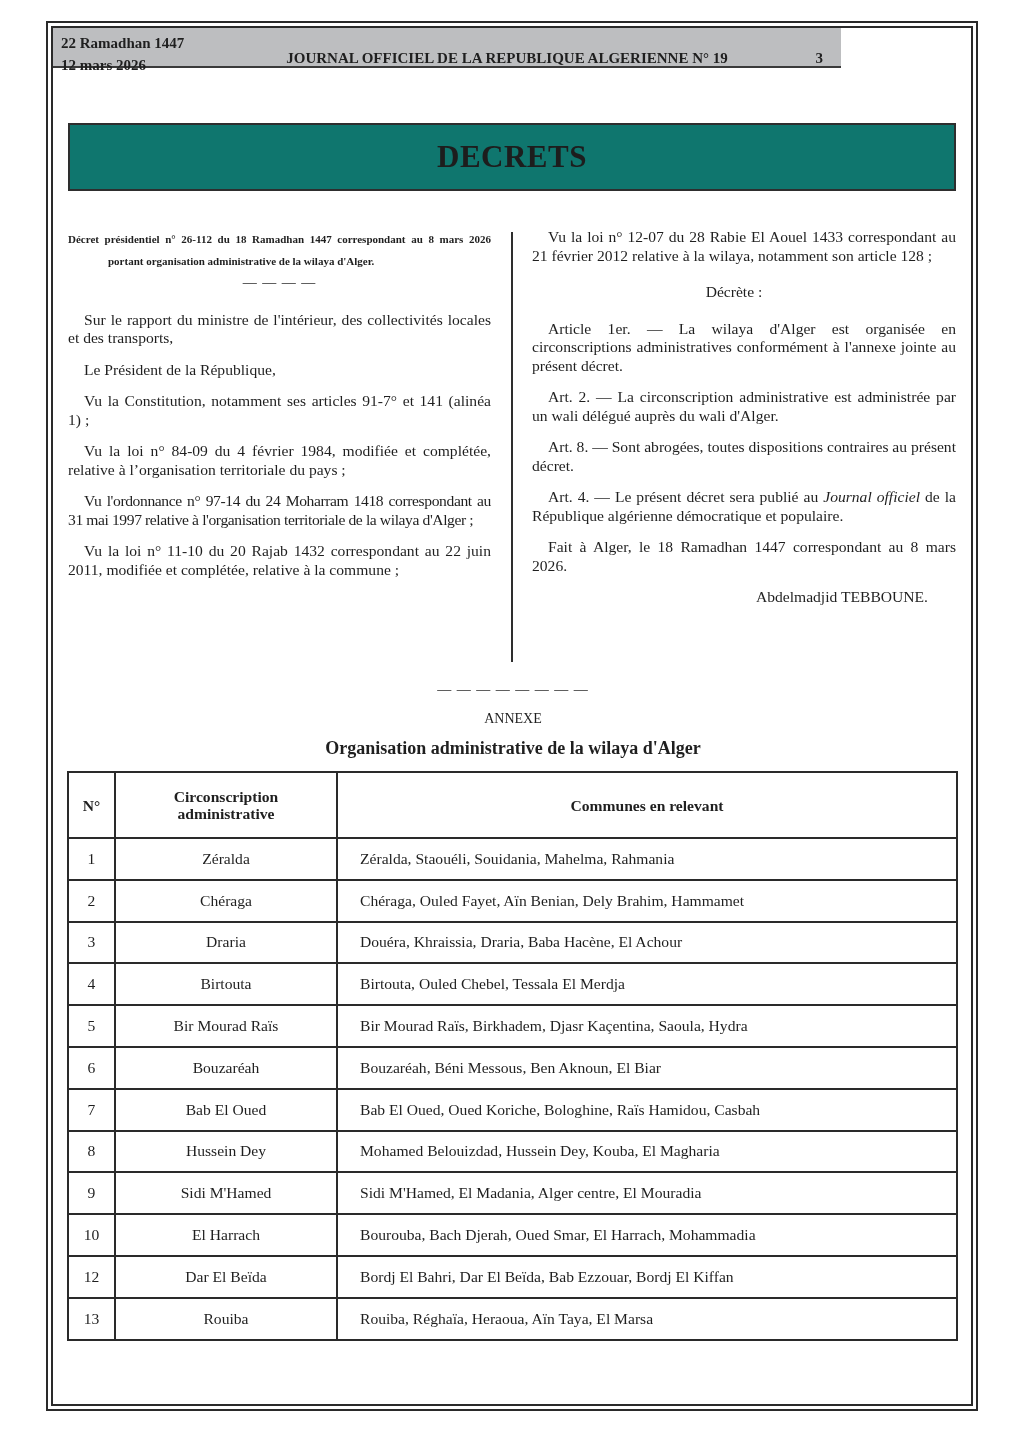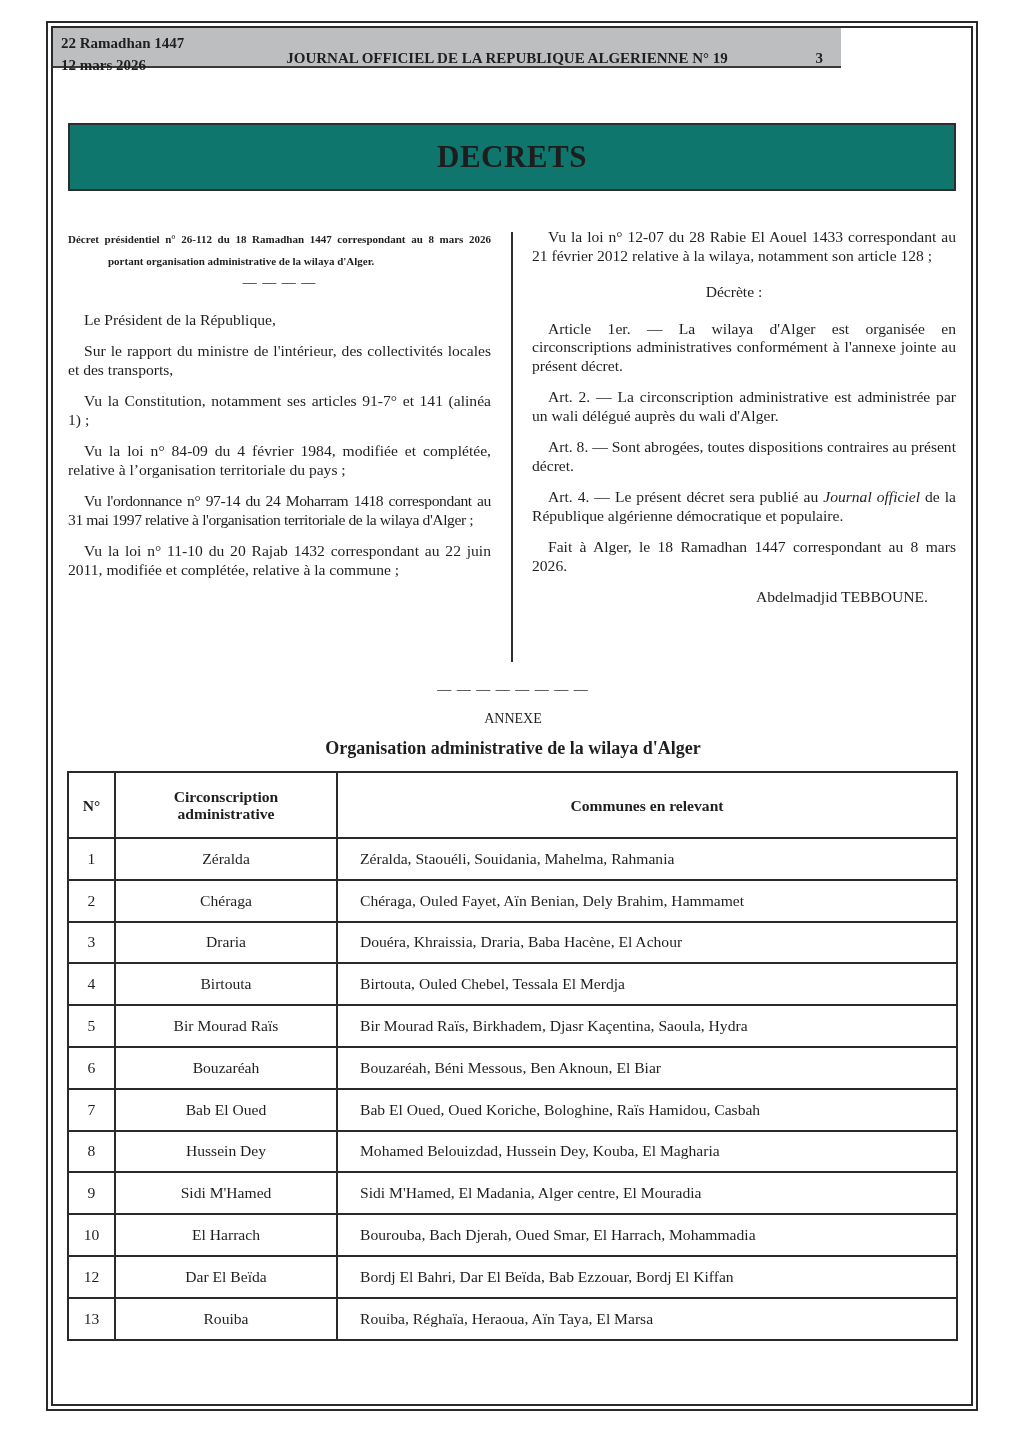--- a/index.html
+++ b/index.html
@@ -62,22 +62,22 @@
   <div class="pageno">3</div>
 </div>
 
 <div class="banner">
   <h1>DECRETS</h1>
 </div>
 
 <div class="col col-left">
   <div class="decree-title">Décret présidentiel n° 26-112 du 18 Ramadhan 1447 correspondant au 8 mars 2026 portant organisation administrative de la wilaya d'Alger.</div>
   <div class="rule4">— — — —</div>
+  <p>Sur le rapport du ministre de l'intérieur, des collectivités locales et des transports,</p>
   <p>Le Président de la République,</p>
-  <p>Sur le rapport du ministre de l'intérieur, des collectivités locales et des transports,</p>
   <p>Vu la Constitution, notamment ses articles 91-7° et 141 (alinéa 1) ;</p>
   <p>Vu la loi n° 84-09 du 4 février 1984, modifiée et complétée, relative à l’organisation territoriale du pays ;</p>
   <p style="letter-spacing:-0.4px">Vu l'ordonnance n° 97-14 du 24 Moharram 1418 correspondant au 31 mai 1997 relative à l'organisation territoriale de la wilaya d'Alger ;</p>
   <p>Vu la loi n° 11-10 du 20 Rajab 1432 correspondant au 22 juin 2011, modifiée et complétée, relative à la commune ;</p>
 </div>
 
 <div class="col-divider"></div>
 
 <div class="col col-right">
   <p>Vu la loi n° 12-07 du 28 Rabie El Aouel 1433 correspondant au 21 février 2012 relative à la wilaya, notamment son article 128 ;</p>

